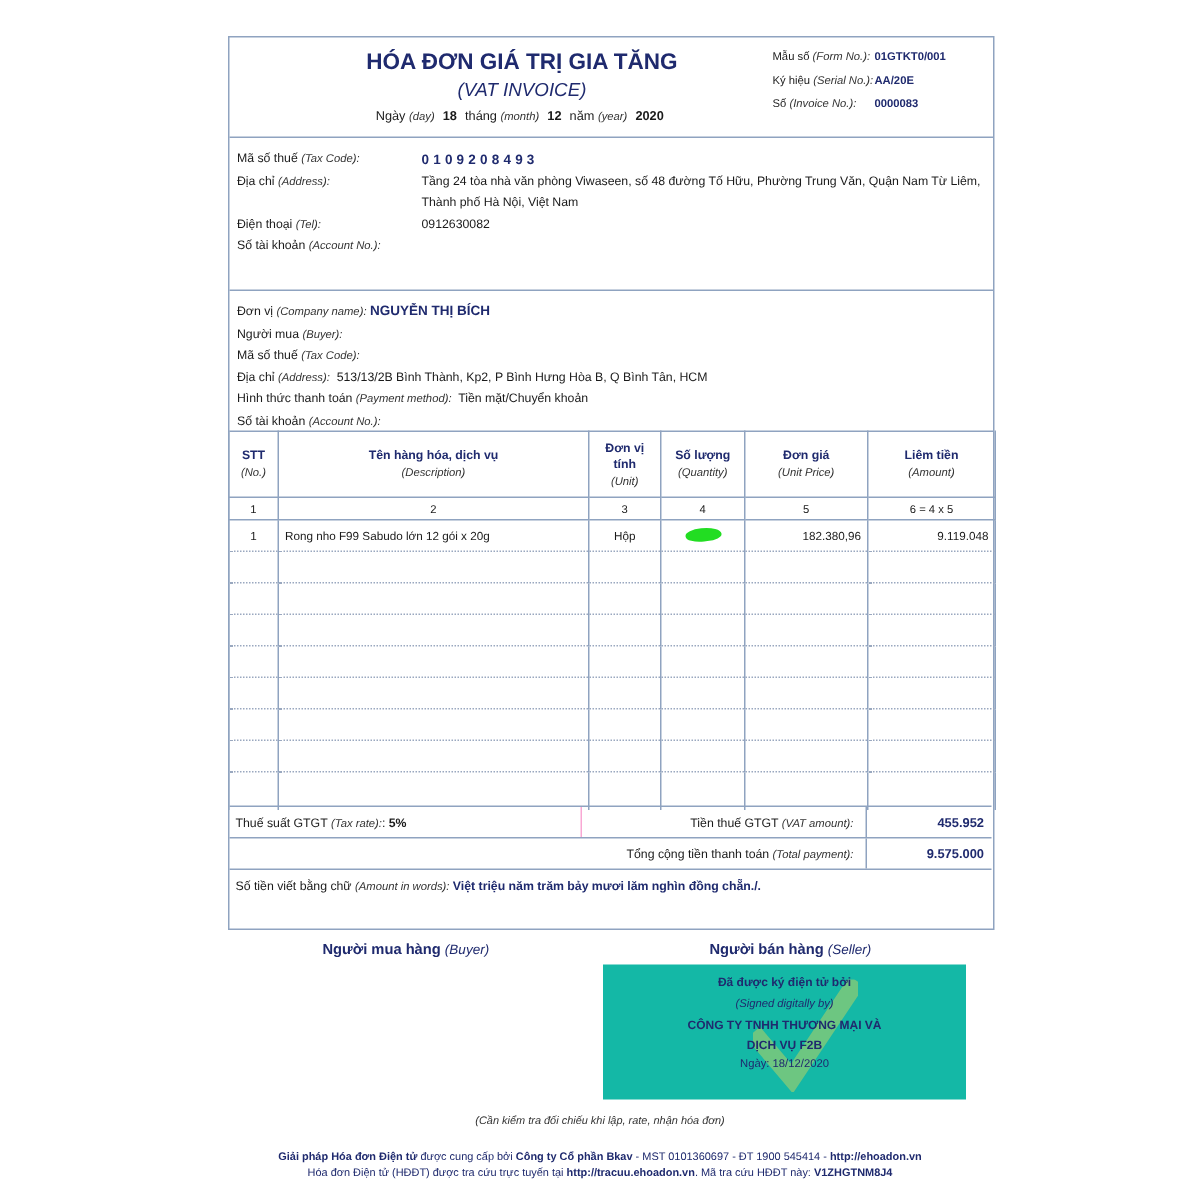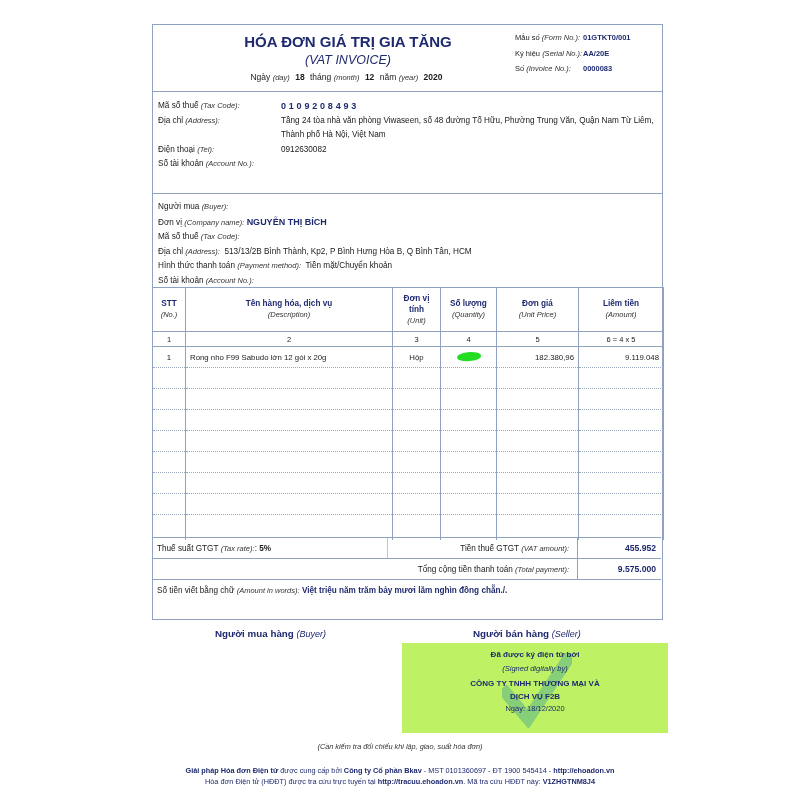--- a/index.html
+++ b/index.html
@@ -41,21 +41,21 @@
   .blob { display:inline-block; width:24px; height:9px; background:#22dd22; border-radius:50% 60% 45% 55%;
           transform:rotate(-6deg); }
   .sum { position:absolute; left:0; width:508px; font-size:8.2px; }
   .sum .row { display:flex; height:21px; border-top:1.5px solid #8fa3c0; box-sizing:border-box; align-items:center; }
   .sum .lbl { flex:1; text-align:right; padding-right:8px; }
   .sum .val { width:84px; border-left:1px solid #8fa3c0; height:100%; display:flex; align-items:center;
               justify-content:flex-end; padding-right:5px; font-weight:bold; color:#1f2a6e; font-size:8.6px; box-sizing:border-box; }
   .sum .taxrate { width:235px; border-right:1px solid #f9a8d4; height:100%; display:flex; align-items:center; padding-left:4px; box-sizing:border-box; }
   .sig-label { position:absolute; top:628px; font-weight:bold; font-size:9.8px; color:#1f2a6e; }
   .sig-label .it { font-weight:normal; font-size:9px; color:#1f2a6e; }
-  .sigbox { position:absolute; left:402px; top:643px; width:266px; height:90px; background:#bef264;
+  .sigbox { position:absolute; left:402px; top:643px; width:242px; height:90px; background:#14b8a6;
             text-align:center; font-size:8px; color:#1f2a6e; }
   .check { position:absolute; left:100px; top:10px; width:70px; height:75px; }
   .sigbox .t { position:relative; }
   .footer { position:absolute; left:0; width:800px; text-align:center; font-size:7.3px; }
 </style>
 </head>
 <body>
 
 <div class="frame">
 
@@ -101,22 +101,22 @@
         <span class="k"><span>Điện thoại</span> <span class="it">(Tel):</span></span>
         <span class="v">0912630082</span>
       </div>
     <div class="row">
         <span class="k"><span>Số tài khoản</span> <span class="it">(Account No.):</span></span>
       </div>
   </div>
   <div class="hline" style="top:168px"></div>
 
   <div class="buyer">
+    <div><span>Đơn vị</span> <span class="it">(Company name):</span> <b>NGUYỄN THỊ BÍCH</b></div>
     <div><span>Người mua</span> <span class="it">(Buyer):</span></div>
-    <div><span>Đơn vị</span> <span class="it">(Company name):</span> <b>NGUYỄN THỊ BÍCH</b></div>
     <div><span>Mã số thuế</span> <span class="it">(Tax Code):</span></div>
     <div><span>Địa chỉ</span> <span class="it">(Address):</span>&nbsp; <span>513/13/2B Bình Thành, Kp2, P Bình Hưng Hòa B, Q Bình Tân, HCM</span></div>
     <div><span>Hình thức thanh toán</span> <span class="it">(Payment method):</span>&nbsp; <span>Tiền mặt/Chuyển khoản</span></div>
     <div><span>Số tài khoản</span> <span class="it">(Account No.):</span></div>
   </div>
   <div class="hline" style="top:262px"></div>
 
   <table class="items">
     <colgroup>
         <col style="width:33px">
@@ -244,19 +244,19 @@
   <svg class="check" viewBox="0 0 70 75">
     <path d="M4 40 L26 66 L66 6" fill="none" stroke="#7cc87a" stroke-width="12" stroke-linecap="square" opacity="0.85"></path>
   </svg>
   <div class="t" style="padding-top:7px;font-weight:bold">Đã được ký điện tử bởi</div>
   <div class="t it" style="margin-top:5px;color:#1f2a6e">(Signed digitally by)</div>
   <div class="t" style="margin-top:6px;font-weight:bold">CÔNG TY TNHH THƯƠNG MẠI VÀ</div>
   <div class="t" style="margin-top:4px;font-weight:bold">DỊCH VỤ F2B</div>
   <div class="t" style="margin-top:3px;font-size:7.5px">Ngày: 18/12/2020</div>
 </div>
 
-<div class="footer it" style="top:742px;font-size:7.3px">(Cần kiểm tra đối chiếu khi lập, giao, suất hóa đơn)</div>
+<div class="footer it" style="top:742px;font-size:7.3px">(Cần kiểm tra đối chiếu khi lập, rate, nhận hóa đơn)</div>
 <div class="footer" style="top:766px;color:#1f2a6e">
   <b>Giải pháp Hóa đơn Điện tử</b><span> được cung cấp bởi </span><b>Công ty Cổ phần Bkav</b><span> - MST 0101360697 - ĐT 1900 545414 - </span><b>http://ehoadon.vn</b>
 </div>
 <div class="footer" style="top:777px;color:#1f2a6e">
   <span>Hóa đơn Điện tử (HĐĐT) được tra cứu trực tuyến tại </span><b>http://tracuu.ehoadon.vn</b><span>. Mã tra cứu HĐĐT này: </span><b>V1ZHGTNM8J4</b>
 </div>
 
 </body></html>

